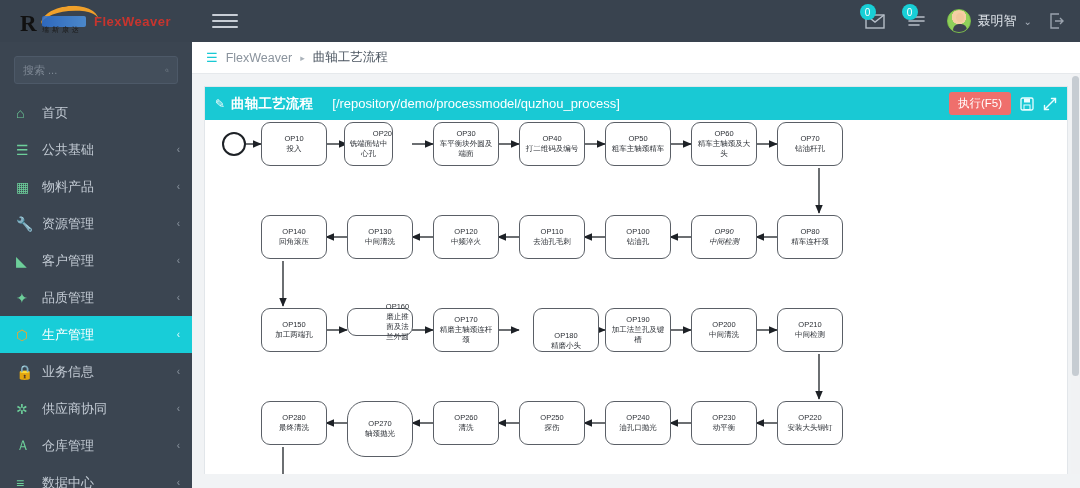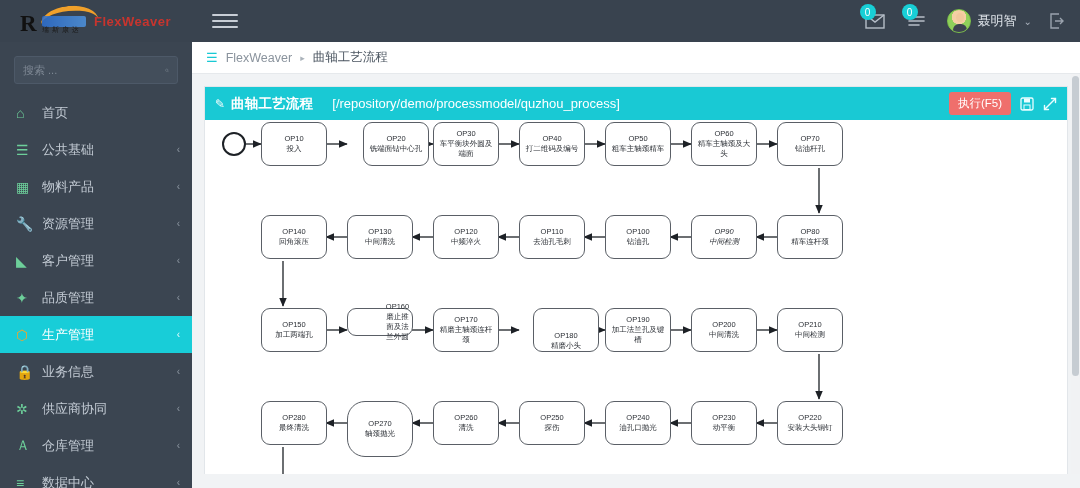--- a/index.html
+++ b/index.html
@@ -410,21 +410,21 @@
             <line x1="293" y1="396" x2="314" y2="396" marker-end="url(#ah)"></line>
           </g>
         </svg>
 
         <div class="term" style="left:17px; top:12px; width:24px; height:24px;"></div>
 
         <div class="node" style="left:56px; top:2px; width:66px; height:44px;">
           <span class="n-id">OP10</span>
           <span class="n-name">投入</span>
         </div>
-        <div class="node" style="left:158px; top:2px; width:66px; height:44px;">
+        <div class="node" style="left:139px; top:2px; width:49px; height:44px;align-items:flex-end;">
           <span class="n-id">OP20</span>
           <span class="n-name">铣端面钻中心孔</span>
         </div>
         <div class="node" style="left:228px; top:2px; width:66px; height:44px;">
           <span class="n-id">OP30</span>
           <span class="n-name">车平衡块外圆及端面</span>
         </div>
         <div class="node" style="left:314px; top:2px; width:66px; height:44px;">
           <span class="n-id">OP40</span>
           <span class="n-name">打二维码及编号</span>
@@ -509,21 +509,21 @@
           <span class="n-name">动平衡</span>
         </div>
         <div class="node" style="left:400px; top:281px; width:66px; height:44px;">
           <span class="n-id">OP240</span>
           <span class="n-name">油孔口抛光</span>
         </div>
         <div class="node" style="left:314px; top:281px; width:66px; height:44px;">
           <span class="n-id">OP250</span>
           <span class="n-name">探伤</span>
         </div>
-        <div class="node" style="left:228px; top:281px; width:66px; height:44px;">
+        <div class="node" style="left:228px; top:281px; width:66px; height:44px;border-radius:8px;">
           <span class="n-id">OP260</span>
           <span class="n-name">清洗</span>
         </div>
         <div class="node" style="left:142px; top:281px; width:66px; height:56px;border-radius:18px;">
           <span class="n-id">OP270</span>
           <span class="n-name">轴颈抛光</span>
         </div>
         <div class="node" style="left:56px; top:281px; width:66px; height:44px;">
           <span class="n-id">OP280</span>
           <span class="n-name">最终清洗</span>

